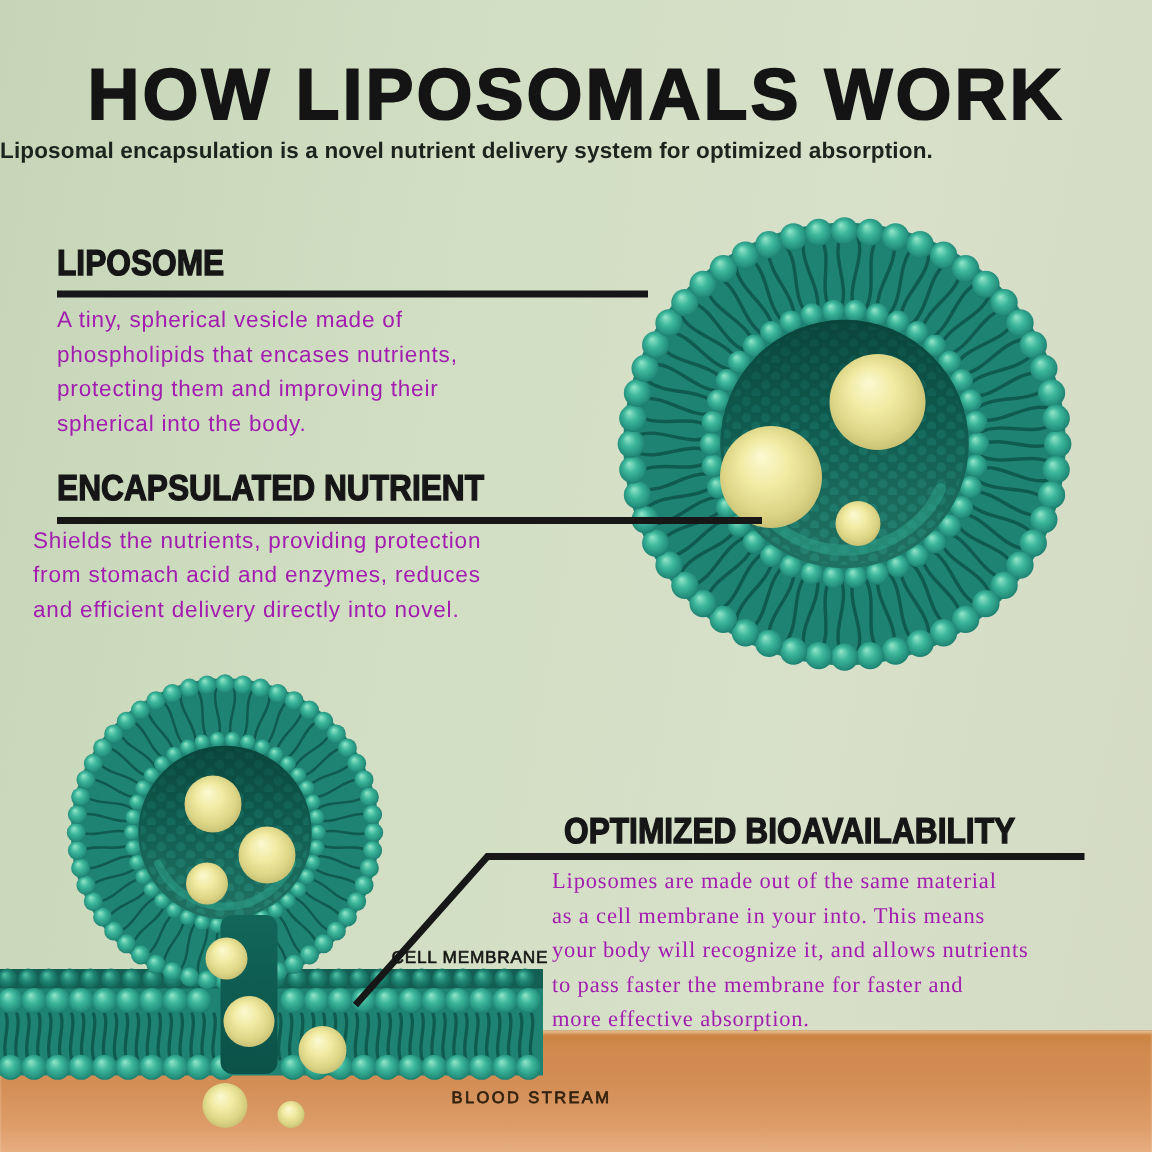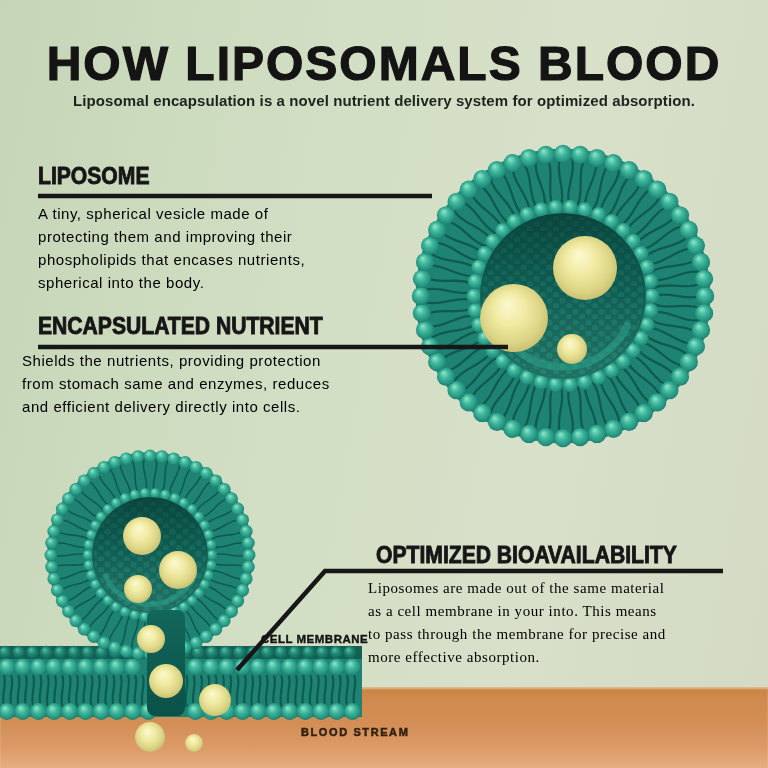--- a/index.html
+++ b/index.html
@@ -7,34 +7,34 @@
          font-family:"Liberation Sans",sans-serif;}
   .bg{position:absolute;inset:0;
       background:linear-gradient(100deg,#c6d5b8 0%,#d2dfc4 40%,#d8e0ca 70%,#d4dac4 100%);}
   .blood{position:absolute;left:0;right:0;top:687px;height:81px;
       background:linear-gradient(180deg,#c8823f 0%,#d18a4e 15%,#d38e56 45%,#dd9c69 78%,#e7ae80 100%);
       box-shadow:inset 0 2px 2px rgba(250,232,200,.55);}
   svg#art{position:absolute;left:0;top:0;}
   .title{position:absolute;left:0;right:0;top:40px;margin:0;text-align:center;
       font-size:48px;line-height:1;font-weight:900;letter-spacing:2px;color:#141414;
       -webkit-text-stroke:1.2px #141414;}
-  .subtitle{position:absolute;left:0;right:0;top:92px;margin:0;text-align:center;
+  .subtitle{position:absolute;left:0;right:0;top:92px;margin:0;text-align:left;
       font-size:15px;font-weight:700;color:#1d241d;letter-spacing:.1px;}
   .h2{position:absolute;margin:0;font-size:24px;line-height:24px;font-weight:900;
       color:#161616;-webkit-text-stroke:.9px #161616;letter-spacing:0;
       transform:scaleX(.88);transform-origin:left center;white-space:nowrap;}
   .h-lip{left:38px;top:164px;}
   .h-enc{left:38px;top:314px;}
   .h-opt{left:376px;top:543px;}
-  .para{position:absolute;color:#000000;font-size:15px;font-weight:500;}
+  .para{position:absolute;color:#a21caf;font-size:15px;font-weight:500;}
   .para .tl{height:23px;line-height:23px;letter-spacing:.55px;white-space:nowrap;}
   .p-lip{left:38px;top:202px;}
   .p-enc{left:22px;top:349px;}
   .p-opt{left:368px;top:577px;font-family:Liberation Serif, serif;}
-  .lbl{position:absolute;font-weight:700;white-space:nowrap;}
+  .lbl{position:absolute;font-weight:400;white-space:nowrap;}
   .lbl-cm{left:261px;top:633px;font-size:11.5px;letter-spacing:.5px;color:#151515;
       -webkit-text-stroke:.4px #151515;}
   .lbl-bs{left:272px;top:726px;font-size:11px;letter-spacing:1.6px;color:#33220f;padding-left:29px;
       -webkit-text-stroke:.5px #33220f;}
 </style>
 </head>
 <body>
 
 <div class="stage">
   <div class="bg"></div>
@@ -521,41 +521,42 @@
         <circle cx="585" cy="268" r="32" fill="url(#sphG)"></circle>
         <circle cx="572" cy="349" r="15" fill="url(#sphG)"></circle>
       </g>
       <g>
         <path d="M38 196 H432" stroke="#171717" stroke-width="4.6" fill="none"></path>
         <path d="M38 347 H508" stroke="#171717" stroke-width="4.6" fill="none"></path>
         <path d="M723 571 L325 571 L237 670" stroke="#171717" stroke-width="4.6" fill="none" stroke-linejoin="miter"></path>
       </g>
     </svg>
 
-  <h1 class="title">HOW LIPOSOMALS BLOOD</h1>
+  <h1 class="title">HOW LIPOSOMALS WORK</h1>
   <p class="subtitle">Liposomal encapsulation is a novel nutrient delivery system for optimized absorption.</p>
 
   <h2 class="h2 h-lip">LIPOSOME</h2>
   <div class="para p-lip">
       <div class="tl">A tiny, spherical vesicle made of</div>
+      <div class="tl">phospholipids that encases nutrients,</div>
       <div class="tl">protecting them and improving their</div>
-      <div class="tl">phospholipids that encases nutrients,</div>
       <div class="tl">spherical into the body.</div>
     </div>
 
   <h2 class="h2 h-enc">ENCAPSULATED NUTRIENT</h2>
   <div class="para p-enc">
       <div class="tl">Shields the nutrients, providing protection</div>
-      <div class="tl">from stomach same and enzymes, reduces</div>
-      <div class="tl">and efficient delivery directly into cells.</div>
+      <div class="tl">from stomach acid and enzymes, reduces</div>
+      <div class="tl">and efficient delivery directly into novel.</div>
     </div>
 
   <h2 class="h2 h-opt">OPTIMIZED BIOAVAILABILITY</h2>
   <div class="para p-opt">
       <div class="tl">Liposomes are made out of the same material</div>
       <div class="tl">as a cell membrane in your into. This means</div>
-      <div class="tl">to pass through the membrane for precise and</div>
+      <div class="tl">your body will recognize it, and allows nutrients</div>
+      <div class="tl">to pass faster the membrane for faster and</div>
       <div class="tl">more effective absorption.</div>
     </div>
 
   <div class="lbl lbl-cm">CELL MEMBRANE</div>
   <div class="lbl lbl-bs">BLOOD STREAM</div>
 </div>
 
 </body></html>

